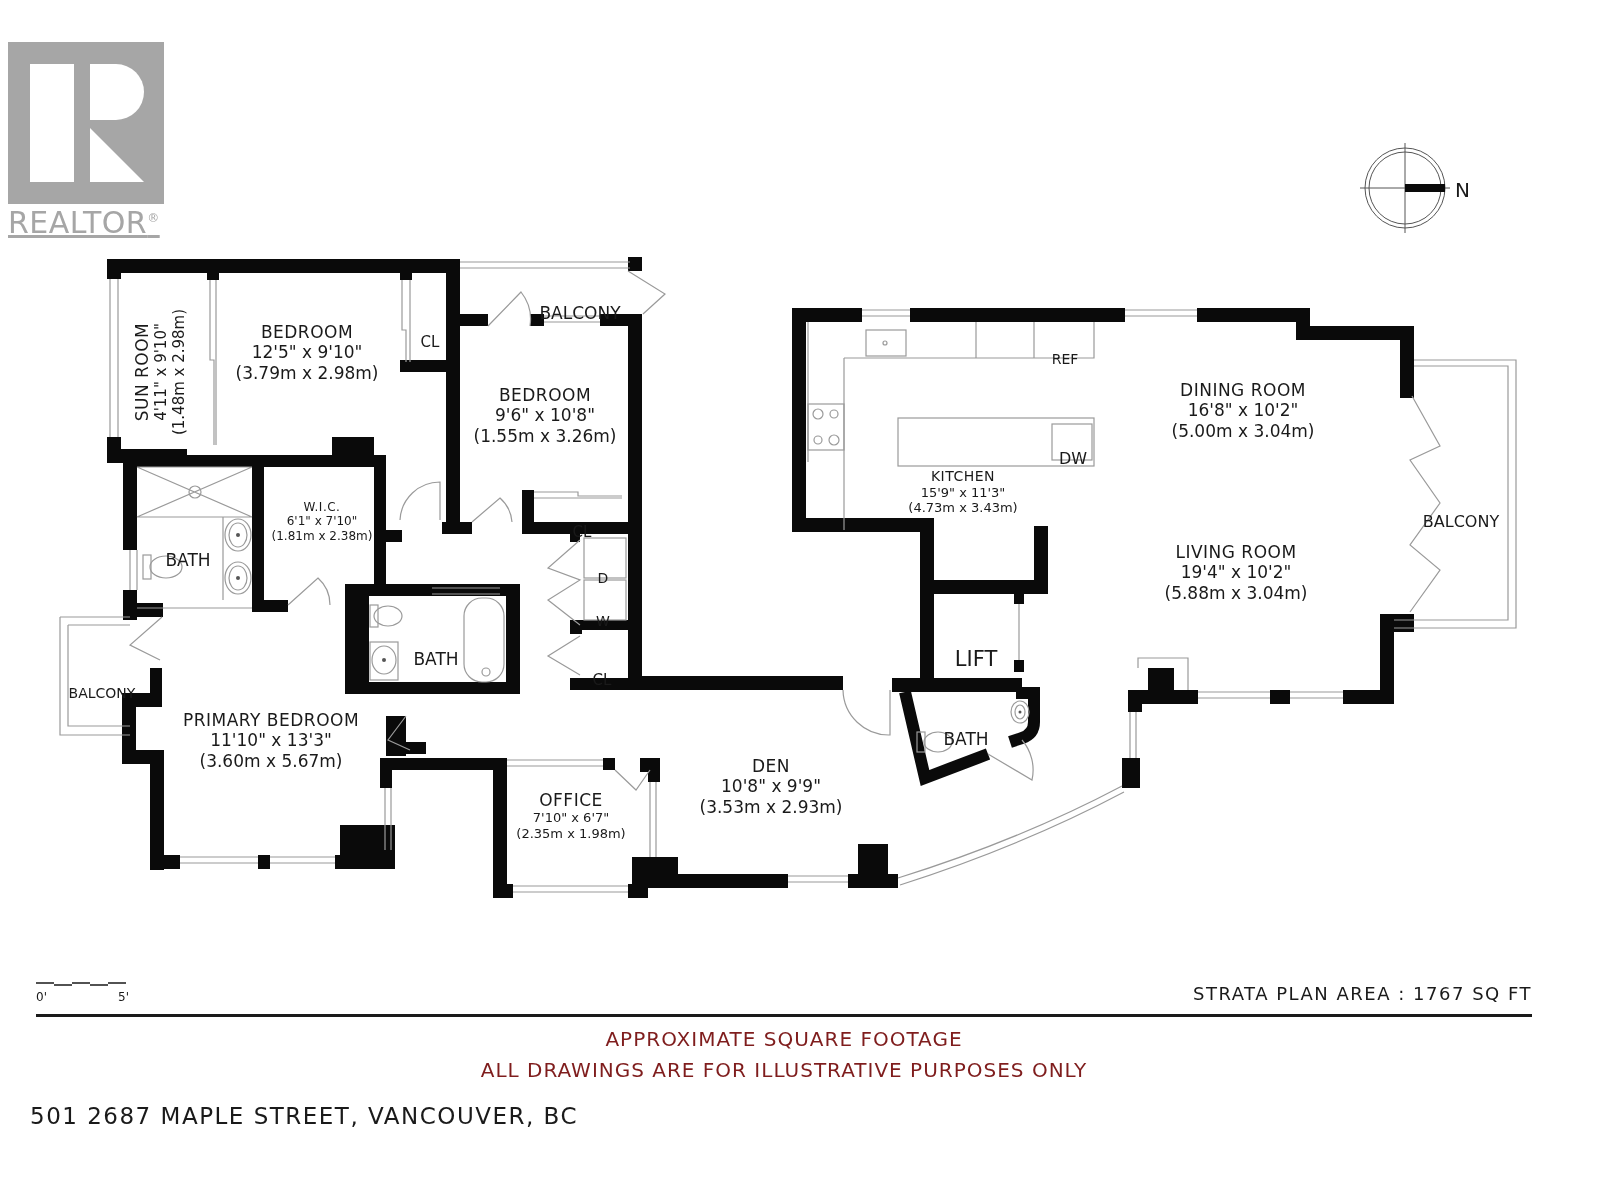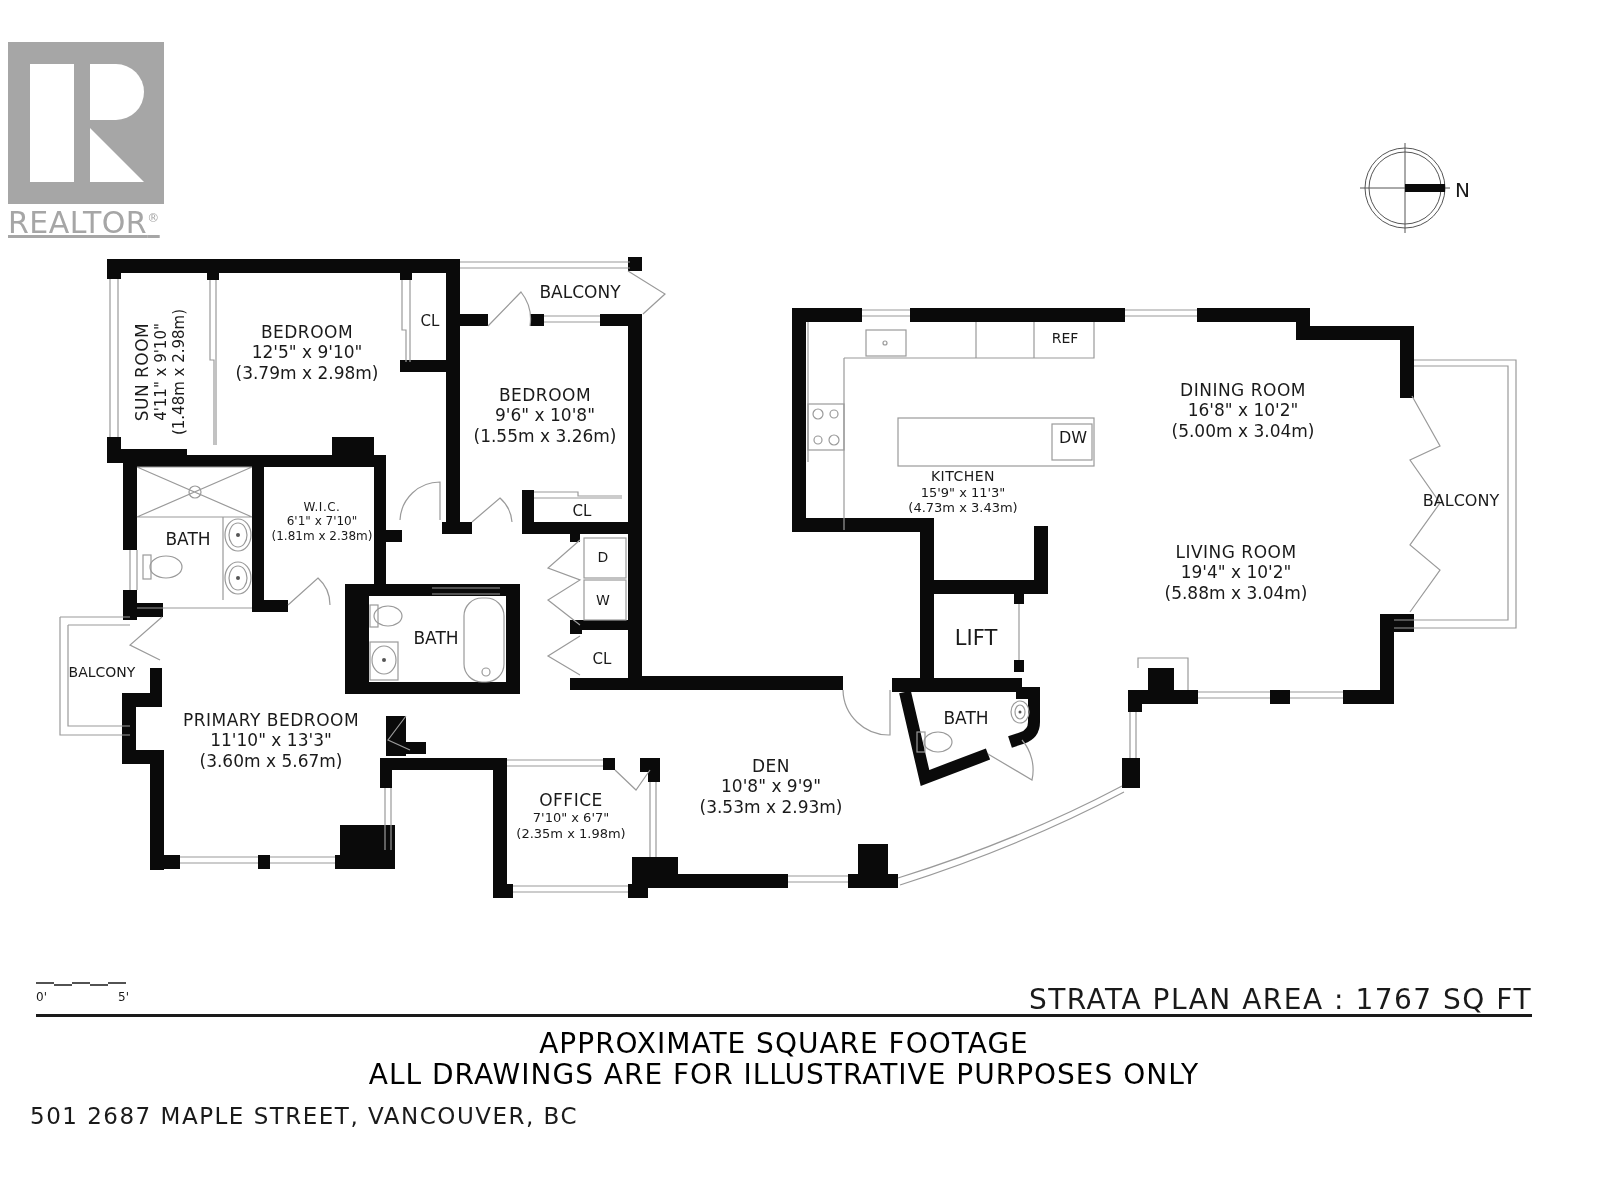--- a/index.html
+++ b/index.html
@@ -7,28 +7,28 @@
          font-family: "DejaVu Sans", sans-serif; color: #1a1a1a; }
   .abs { position: absolute; }
   #plan { position: absolute; left: 0; top: 0; }
   .lbl { position: absolute; text-align: center; line-height: 1.2; color: #1a1a1a; white-space: nowrap; transform: translateX(-50%); }
   .lbl .name { font-size: 17px; letter-spacing: 0.5px; }
   .lbl .imp { font-size: 17px; }
   .lbl .met { font-size: 17px; }
   .lbl.small .name { font-size: 13px; }
   .lbl.small .imp, .lbl.small .met { font-size: 13px; }
   .lbl.tiny .name, .lbl.tiny .imp, .lbl.tiny .met { font-size: 12px; }
-  .tag { position: absolute; font-size: 15px; color: #1a1a1a; transform: translate(-50%, -50%); white-space: nowrap; }
+  .tag { position: absolute; font-size: 15px; color: #1a1a1a; transform: translate(-50%, -50%); white-space: nowrap; margin-top: 21px; }
   .realtor-text { position: absolute; left: 8px; top: 205px; font-size: 30px; color: #a6a6a6; letter-spacing: 0.5px; text-decoration: underline; }
   .realtor-text sup { font-size: 12px; vertical-align: super; }
   .scale-0 { position: absolute; left: 36px; top: 990px; font-size: 12px; }
   .scale-5 { position: absolute; left: 118px; top: 990px; font-size: 12px; }
-  .area { position: absolute; right: 68px; top: 983px; font-size: 28px; letter-spacing: 1.5px; color: #1a1a1a; }
+  .area { position: absolute; right: 68px; top: 983px; font-size: 18px; letter-spacing: 1.5px; color: #1a1a1a; }
   .rule { position: absolute; left: 36px; width: 1496px; top: 1014px; height: 3px; background: #1a1a1a; }
-  .disc { position: absolute; left: 0; width: 1568px; text-align: center; font-size: 28px; color: #000000; letter-spacing: 1px; }
+  .disc { position: absolute; left: 0; width: 1568px; text-align: center; font-size: 20px; color: #7f1d1d; letter-spacing: 1px; }
   .addr { position: absolute; left: 30px; top: 1103px; font-size: 23px; letter-spacing: 1.5px; color: #1a1a1a; }
   .north { position: absolute; left: 1455px; top: 178px; font-size: 20px; }
 </style>
 </head>
 <body>
 
 <svg class="abs" style="left:8px;top:42px" width="158" height="162">
   <rect x="0" y="0" width="156" height="162" fill="#a6a6a6"></rect>
   <rect x="22" y="22" width="44" height="118" fill="#fff"></rect>
   <path d="M82 22 H108 A28 28 0 0 1 108 78 H82 Z" fill="#fff"></path>

